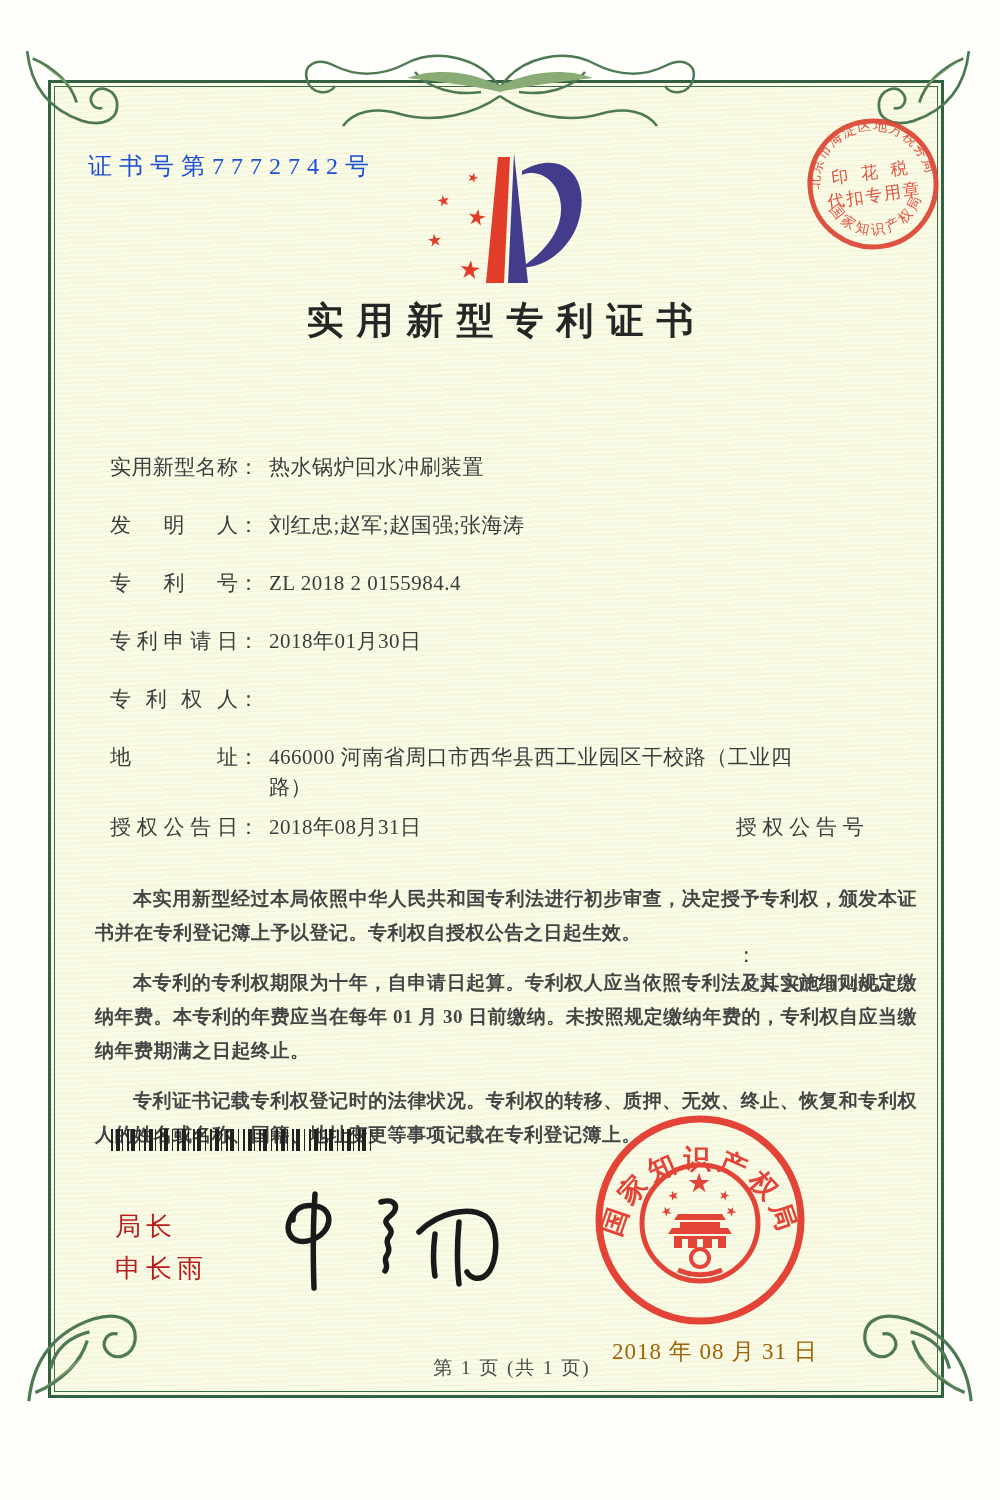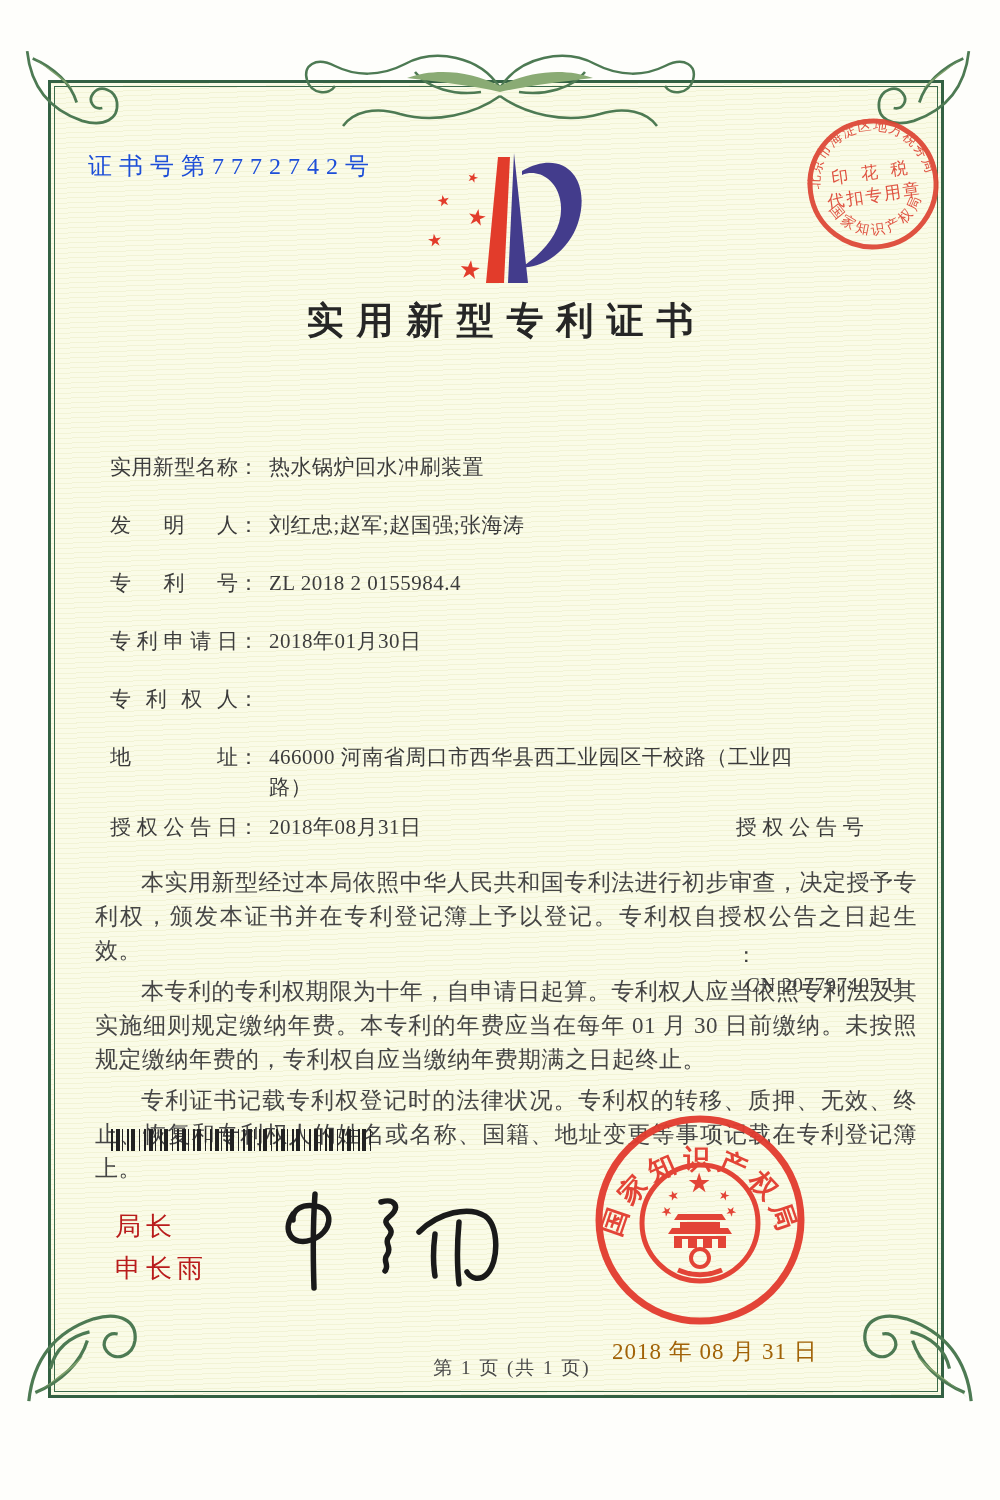--- a/index.html
+++ b/index.html
@@ -40,22 +40,22 @@
     flex:0 0 128px;
   }
   .f-colon{flex:0 0 auto;}
   .f-value{margin-left:10px;letter-spacing:.5px;}
   .f-value.addr-v{width:560px;}
   .f-row.two-col{width:100%;}
   .col-right{display:flex;margin-left:auto;margin-right:8px;flex-direction:column;}
   
   .legal{position:absolute;left:95px;top:866px;width:822px;}
   .legal p{
-    margin:0 0 7px 0;text-indent:2em;text-align:justify;
-    font-size:23px;line-height:34px;color:#454545;letter-spacing:.5px;
+    margin:16px 0 7px 0;text-indent:2em;text-align:justify;
+    font-size:19px;line-height:34px;color:#454545;letter-spacing:.5px;font-weight:bold;
   }
   
   .barcode{
     position:absolute;left:111px;top:1129px;width:264px;height:22px;
     background:repeating-linear-gradient(90deg,
       #222 0 2px,transparent 2px 5px,
       #222 5px 9px,transparent 9px 11px,
       #222 11px 12px,transparent 12px 16px,
       #222 16px 18px,transparent 18px 20px,
       #222 20px 24px,transparent 24px 28px,

